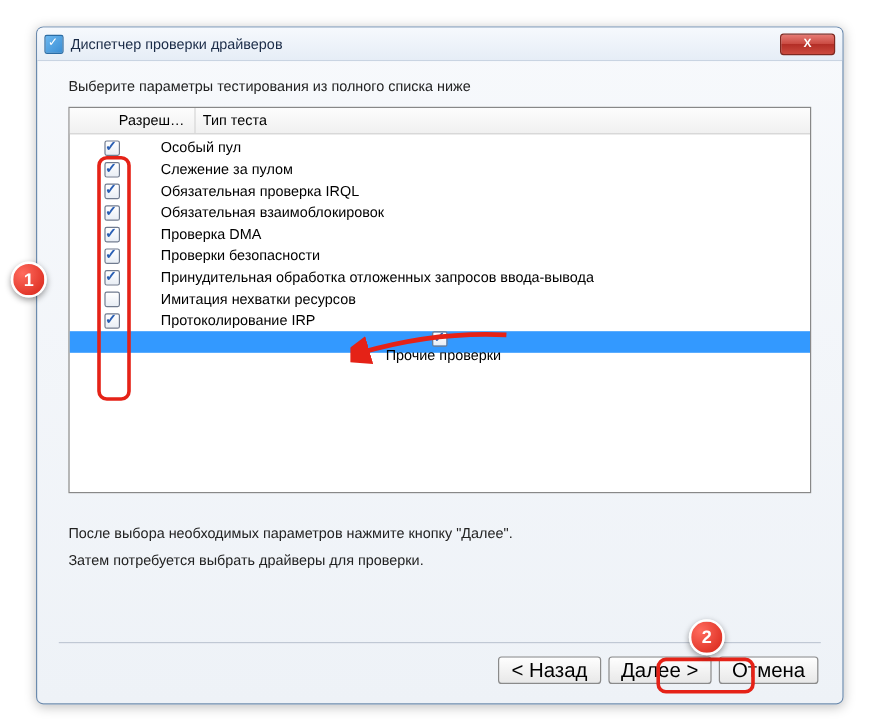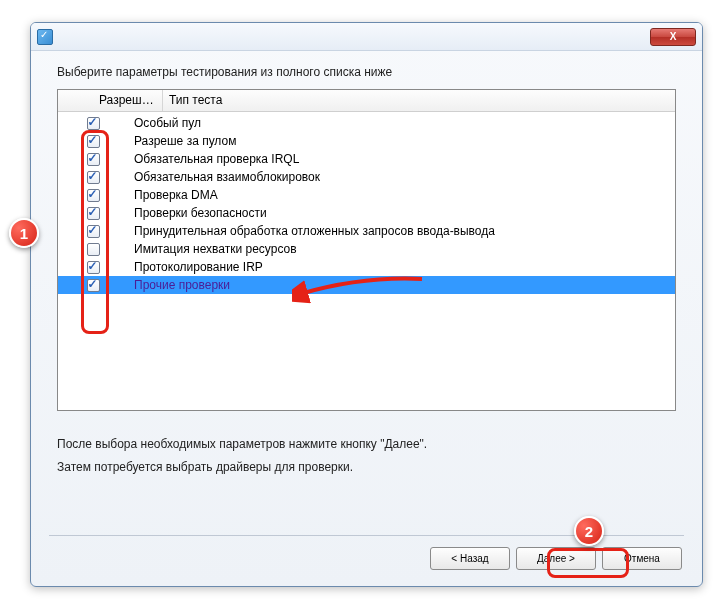--- a/index.html
+++ b/index.html
@@ -75,21 +75,21 @@
   border-bottom: 1px solid #cfcfcf;
 }
 .col1 { width: 70px; border-right: 1px solid #d6d6d6; padding: 3px 6px; white-space: nowrap; overflow: hidden; text-overflow: ellipsis; margin-left: 35px; }
 .col2 { flex: 1; padding: 3px 6px; }
 .list-body { padding-top: 2px; }
 .row {
   display: flex; align-items: center;
   height: 18px;
   justify-content: space-between;
 }
-.row.selected { background: #3399ff; color: #4c1d95; }
+.row.selected { background: #3399ff; color: #000000; flex-direction: column; }
 .cb-cell { width: 70px; display: flex; justify-content: center; }
 .cb {
   width: 13px; height: 13px;
   border: 1px solid #707b8f;
   background: linear-gradient(#fff,#e9eef5);
   border-radius: 2px;
   position: relative;
   cursor: pointer;
 }
 .cb.checked::after {
@@ -105,21 +105,21 @@
 .btn-row {
   position: absolute;
   right: 20px; bottom: 16px;
   display: flex; gap: 6px;
 }
 .btn {
   min-width: 80px; height: 23px;
   background: linear-gradient(#fefefe,#e8e8e8);
   border: 1px solid #8a8a8a;
   border-radius: 3px;
-  font-size: 10px;
+  font-size: 17px;
   cursor: pointer;
   padding: 0 10px;
 }
 .sep {
   position: absolute;
   left: 18px; right: 18px;
   bottom: 50px;
   height: 1px;
   background: #c0c8d4;
 }
@@ -152,20 +152,21 @@
   position: absolute;
   pointer-events: none;
 }
 </style>
 </head>
 <body>
 
 <div class="window">
   <div class="titlebar">
     <div class="title-icon"></div>
+    <div class="title-text">Диспетчер проверки драйверов</div>
     <div class="close-btn">
       <span>X</span>
     </div>
   </div>
 
   <div class="content">
     <div class="instr">Выберите параметры тестирования из полного списка ниже</div>
 
     <div class="listbox">
       <div class="list-head">
@@ -176,21 +177,21 @@
           <div class="row">
             <div class="cb-cell">
               <div class="cb checked"></div>
             </div>
             <div class="test-label">Особый пул</div>
           </div>
           <div class="row">
             <div class="cb-cell">
               <div class="cb checked"></div>
             </div>
-            <div class="test-label">Разреше за пулом</div>
+            <div class="test-label">Слежение за пулом</div>
           </div>
           <div class="row">
             <div class="cb-cell">
               <div class="cb checked"></div>
             </div>
             <div class="test-label">Обязательная проверка IRQL</div>
           </div>
           <div class="row">
             <div class="cb-cell">
               <div class="cb checked"></div>

